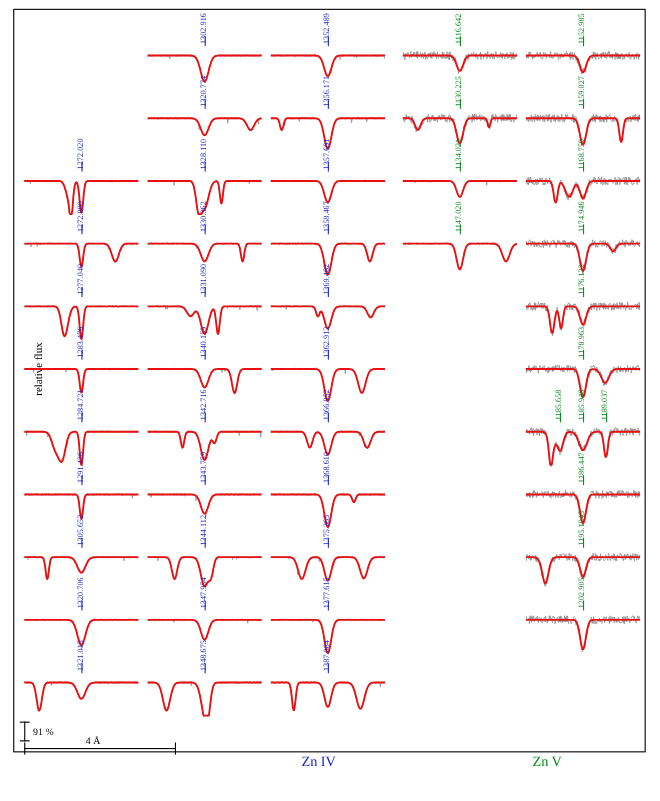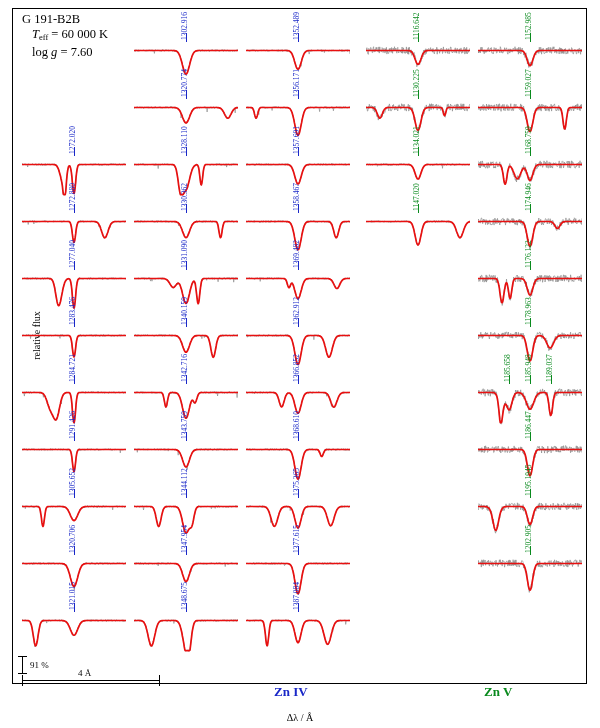--- a/index.html
+++ b/index.html
@@ -31,21 +31,21 @@
     transform:rotate(-90deg);
     transform-origin:center center;
     text-align:center;
     font-size:10px;
   }
   .xlabel{
     position:absolute;left:0;top:712px;width:600px;text-align:center;
     font-size:10px;
   }
   .ionlabel{
-    position:absolute;font-size:13px;font-weight:bold;
+    position:absolute;font-size:13px;font-weight:normal;
   }
   .ion4{left:274px;top:684px;color:#1a28c8;}
   .ion5{left:484px;top:684px;color:#0a8a1e;}
   
   .vbar{position:absolute;left:22px;top:656px;width:1px;height:18px;background:#000;}
   .vbar:before,.vbar:after{content:"";position:absolute;left:-4px;width:9px;height:1px;background:#000;}
   .vbar:before{top:0;}
   .vbar:after{bottom:0;}
   .vbartxt{position:absolute;left:30px;top:660px;font-size:9px;}
   .hbar{position:absolute;left:22px;top:680px;width:138px;height:1px;background:#000;}
@@ -68,32 +68,22 @@
   }
   .tlab.v5{color:#0a8a1e;}
 </style>
 </head>
 <body>
 
 <div id="root">
 
   <div class="frame"></div>
 
-  <div class="hdr">
-    <div class="l1">G 191-B2B</div>
-    <div class="l2">
-      <span class="it">T</span><span class="sub">eff</span><span> = 60 000 K</span>
-    </div>
-    <div class="l3">
-      <span>log </span><span class="it">g</span><span> = 7.60</span>
-    </div>
-  </div>
 
   <div class="ylabel">relative flux</div>
-  <div class="xlabel">Δλ / Å</div>
 
   <div class="vbar"></div>
   <div class="vbartxt">91 %</div>
   <div class="hbar"></div>
   <div class="hbartxt">4 Å</div>
 
   <div class="ionlabel ion4">Zn IV</div>
   <div class="ionlabel ion5">Zn V</div>
 
   <div id="panels">

